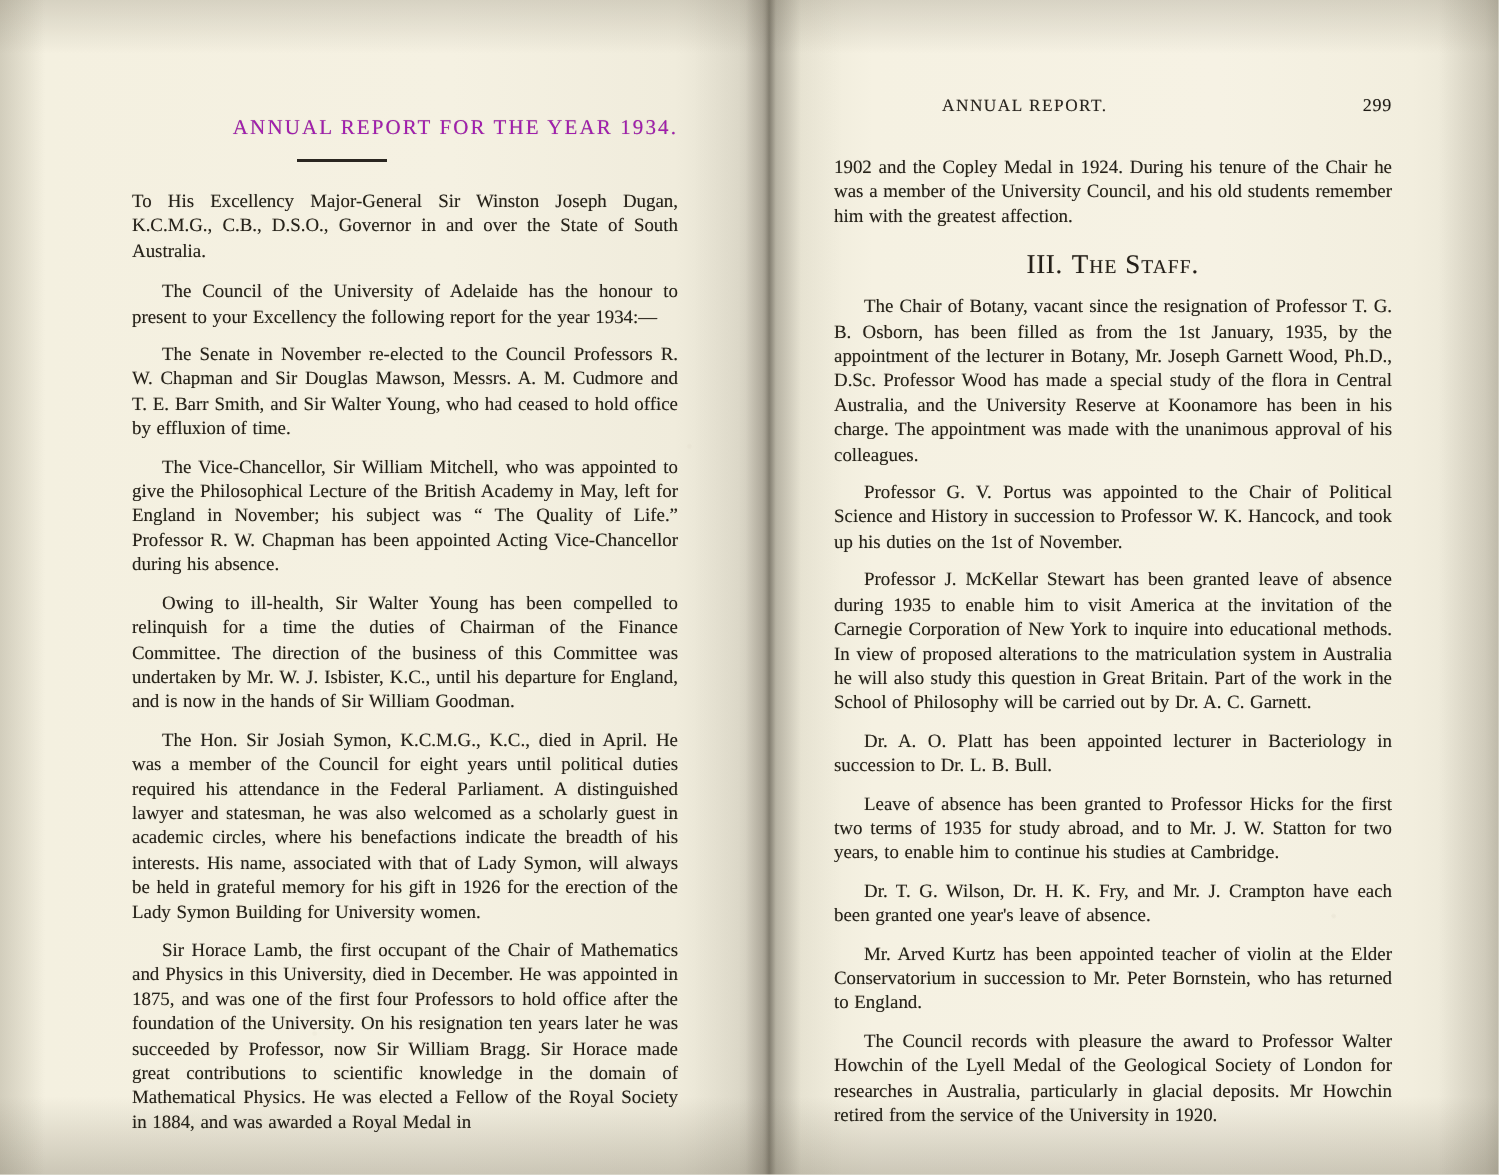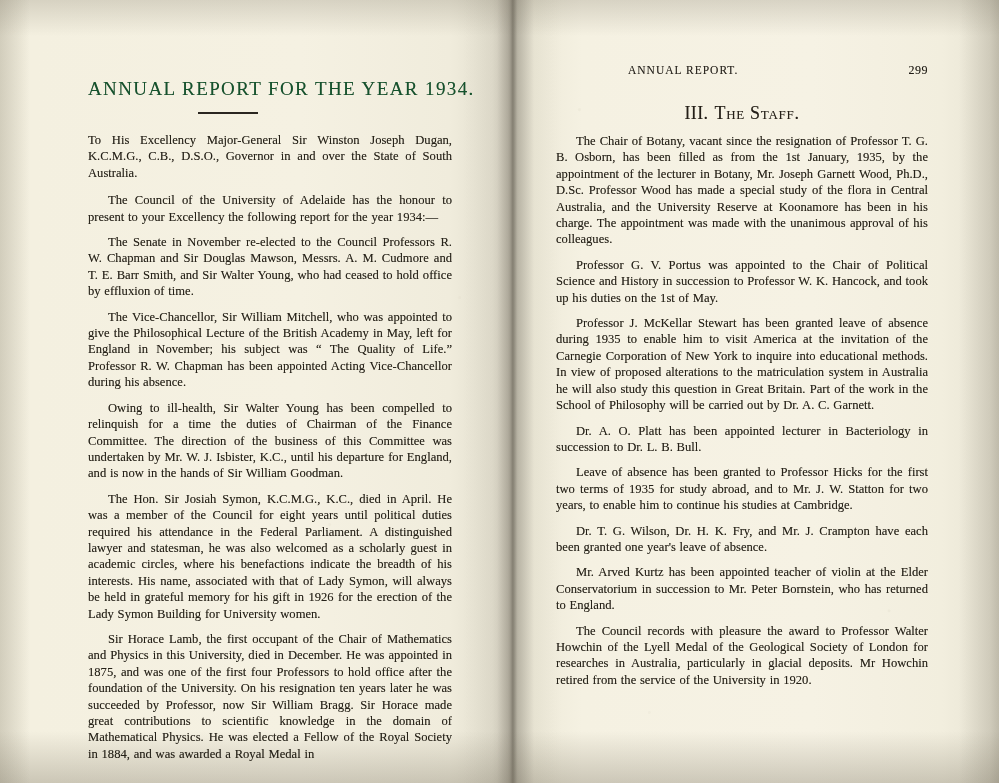--- a/index.html
+++ b/index.html
@@ -123,26 +123,26 @@
     position: absolute;
     color: #231f18;
     text-align: justify;
     text-justify: inter-word;
   }
 
   #left-col  { left: 88px;  top: 78px;  width: 364px; }
   #right-col { left: 556px; top: 63px;  width: 372px; }
 
   .page-title {
-    font-size: 19px;
+    font-size: 14px;
     letter-spacing: 1.4px;
-    text-align: left;
+    text-align: right;
     font-weight: 400;
     margin: 0 0 0 0;
-    color: #14532d;
+    color: #a21caf;
     white-space: nowrap;
   }
 
   .title-rule {
     width: 60px;
     height: 2px;
     background: #2a2620;
     margin: 12px 0 18px 110px;
   }
 
@@ -243,27 +243,28 @@
 
     </div>
 
     <div class="textcol" id="right-col">
 
       <div class="running-head">
         <span class="rh-title">ANNUAL REPORT.</span>
         <span class="rh-pageno">299</span>
       </div>
 
+      <p class="para noindent">1902 and the Copley Medal in 1924.    During his tenure of the Chair he was a member of the University Council, and his old students remember him with the greatest affection.</p>
 
       <h2 class="section">
         <span class="numeral">III.</span><span>The Staff.</span>
       </h2>
 
       <p class="para">The Chair of Botany, vacant since the resignation of Professor T. G. B. Osborn, has been filled as from the 1st January, 1935, by the appointment of the lecturer in Botany, Mr. Joseph Garnett Wood, Ph.D., D.Sc.    Professor Wood has made a special study of the flora in Central Australia, and the University Reserve at Koonamore has been in his charge.    The appointment was made with the unanimous approval of his colleagues.</p>
-      <p class="para">Professor G. V. Portus was appointed to the Chair of Political Science and History in succession to Professor W. K. Hancock, and took up his duties on the 1st of May.</p>
+      <p class="para">Professor G. V. Portus was appointed to the Chair of Political Science and History in succession to Professor W. K. Hancock, and took up his duties on the 1st of November.</p>
       <p class="para">Professor J. McKellar Stewart has been granted leave of absence during 1935 to enable him to visit America at the invitation of the Carnegie Corporation of New York to inquire into educational methods.    In view of proposed alterations to the matriculation system in Australia he will also study this question in Great Britain. Part of the work in the School of Philosophy will be carried out by Dr. A. C. Garnett.</p>
       <p class="para">Dr. A. O. Platt has been appointed lecturer in Bacteriology in succession to Dr. L. B. Bull.</p>
       <p class="para">Leave of absence has been granted to Professor Hicks for the first two terms of 1935 for study abroad, and to Mr. J. W. Statton for two years, to enable him to continue his studies at Cambridge.</p>
       <p class="para">Dr. T. G. Wilson, Dr. H. K. Fry, and Mr. J. Crampton have each been granted one year's leave of absence.</p>
       <p class="para">Mr. Arved Kurtz has been appointed teacher of violin at the Elder Conservatorium in succession to Mr. Peter Bornstein, who has returned to England.</p>
       <p class="para">The Council records with pleasure the award to Professor Walter Howchin of the Lyell Medal of the Geological Society of London for researches in Australia, particularly in glacial deposits.    Mr Howchin retired from the service of the University in 1920.</p>
 
     </div>
 
   </div>

